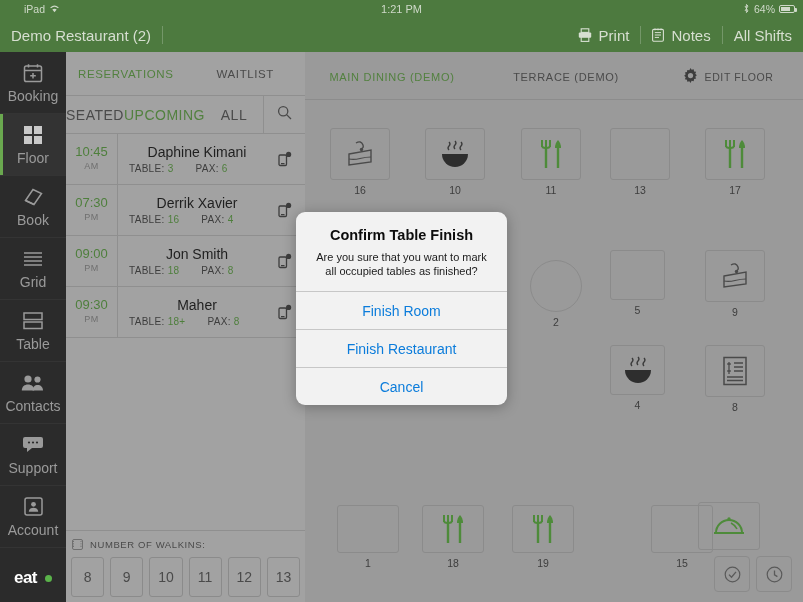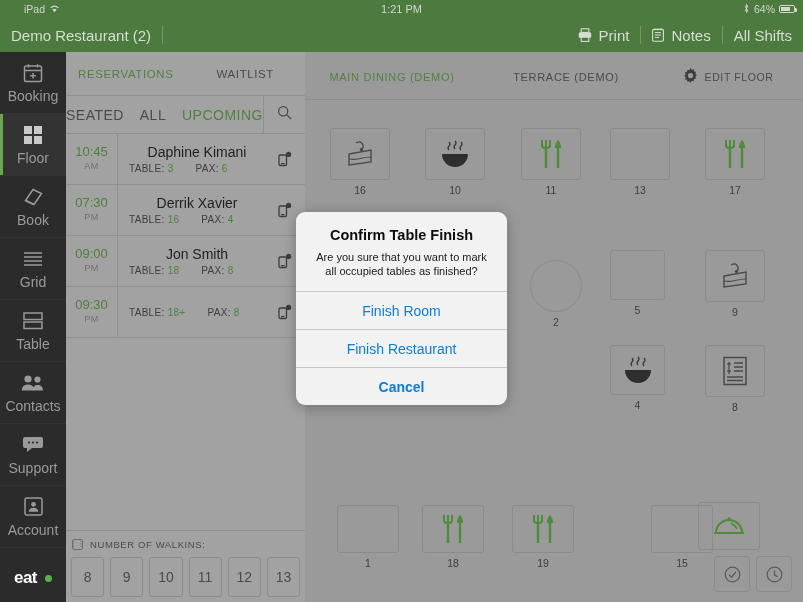--- a/index.html
+++ b/index.html
@@ -158,21 +158,21 @@
     text-align: center;
   }
   .alert-head { padding: 15px 16px 13px; }
   .alert-title { font-size: 14.5px; font-weight: bold; color: #0d0d0d; margin-bottom: 7px; }
   .alert-msg { font-size: 11px; color: #1b1b1b; line-height: 14px; }
   .alert-btn {
     border-top: 1px solid #c7c7c7; height: 38px;
     display: flex; align-items: center; justify-content: center;
     font-size: 14px; color: #0b7cdb;
   }
-  .alert-btn.strong { font-weight: bold; }
+  .alert-btn.strong { font-weight: normal; }
 </style>
 </head>
 <body>
 
 <div id="app">
 
   <div class="statusbar">
     <div class="sb-left">
       <span>iPad</span>
       <span>
@@ -319,22 +319,22 @@
     </div>
   </div>
 
   <div class="respanel">
     <div class="res-tabs">
       <div class="res-tab active">RESERVATIONS</div>
       <div class="res-tab">WAITLIST</div>
     </div>
     <div class="res-subtabs">
       <div class="res-subtab">SEATED</div>
+      <div class="res-subtab active">UPCOMING</div>
       <div class="res-subtab">ALL</div>
-      <div class="res-subtab active">UPCOMING</div>
       <div class="res-search">
         <span>
           <svg width="15" height="15" viewBox="0 0 15 15">
               <circle cx="6.2" cy="6.2" r="4.6" stroke="#4a4a4a" stroke-width="1.3" fill="none"></circle>
               <path d="M9.6 9.6 L14 14" stroke="#4a4a4a" stroke-width="1.3"></path>
             </svg>
         </span>
       </div>
     </div>
 
@@ -400,20 +400,21 @@
           </svg>
       </div>
     </div>
 
     <div class="res-row">
       <div class="res-time">
         <span>09:30</span>
         <span class="ampm">PM</span>
       </div>
       <div class="res-info">
+        <div class="res-name">Maher</div>
         <div class="res-meta">
           <span><span>TABLE:</span> <b>18+</b></span>
           <span><span>PAX:</span> <b>8</b></span>
         </div>
       </div>
       <div class="res-act">
         <svg width="16" height="16" viewBox="0 0 16 16">
             <rect x="2" y="4" width="7.5" height="10.5" rx="1.2" stroke="#3d3d3d" stroke-width="1.3" fill="none"></rect>
             <path d="M4 12.6 h3.5" stroke="#3d3d3d" stroke-width="1.2"></path>
             <circle cx="11.6" cy="3.4" r="2.6" fill="#3d3d3d"></circle>

